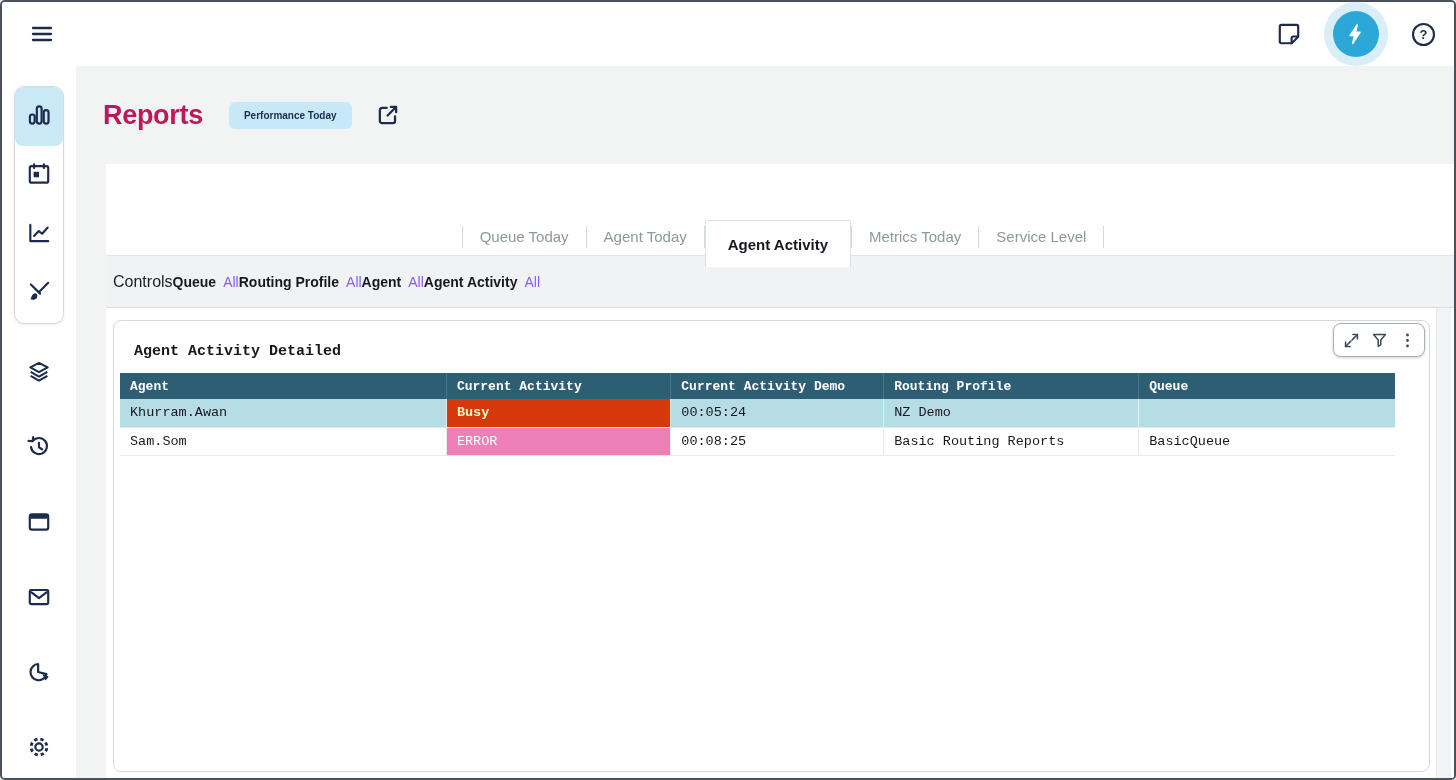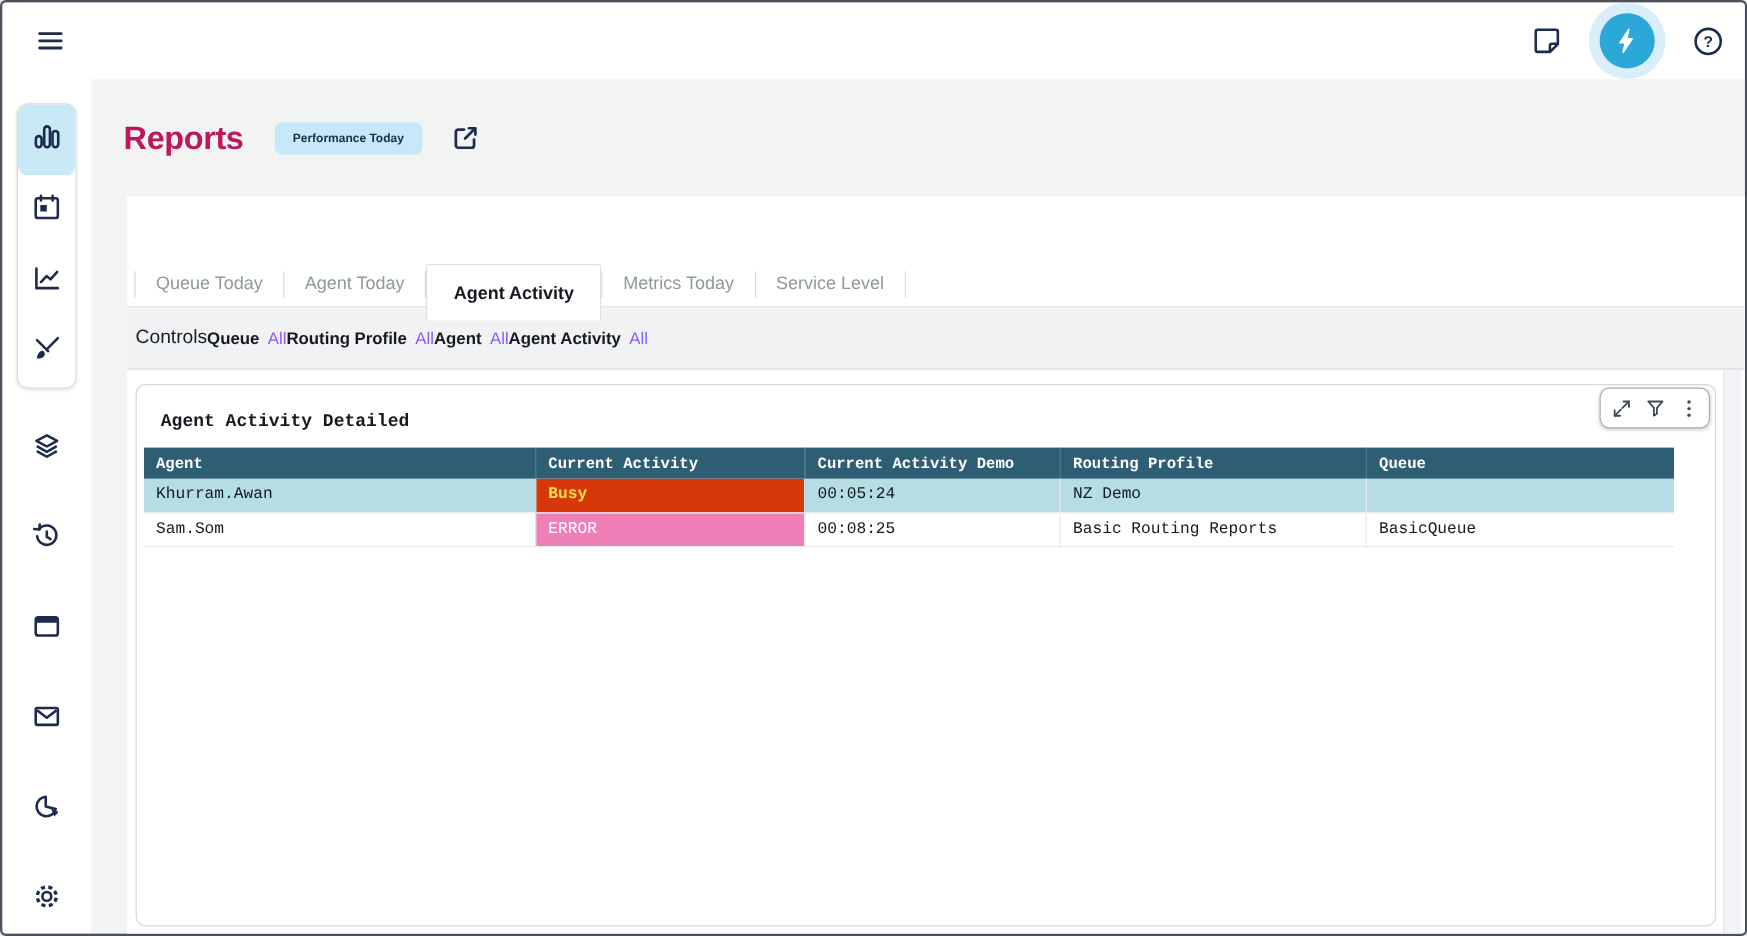--- a/index.html
+++ b/index.html
@@ -26,21 +26,21 @@
   .side-list .s-item { width:48px; height:48px; display:flex; align-items:center; justify-content:center; cursor:pointer; }
   
   .main { flex:1; background:#f2f3f3; display:flex; flex-direction:column; min-width:0; }
   .page-header { height:98px; display:flex; align-items:center; padding-left:27px; flex:0 0 auto; }
   .page-title { font-size:27px; font-weight:700; color:#be185d; letter-spacing:-0.3px; }
   .badge { margin-left:26px; background:#c6e8f8; color:#1c2b4d; font-size:10px; font-weight:700;
     padding:8px 15px; border-radius:6px; cursor:pointer; }
   .ext-link { margin-left:22px; width:28px; height:28px; display:flex; align-items:center; justify-content:center; cursor:pointer; }
   .panel { flex:1; margin-left:30px; background:#fff; display:flex; flex-direction:column; min-height:0; }
   
-  .tabs-row { height:91px; display:flex; align-items:flex-end; padding-left:6px; flex:0 0 auto; background:#fff; }
+  .tabs-row { height:91px; display:flex; align-items:flex-end; padding-left:6px; flex:0 0 auto; background:#fff;justify-content:center; }
   .tab { height:36px; line-height:36px; padding:0 17px; font-size:15px; color:#8d999b; cursor:pointer; white-space:nowrap; }
   .tab.active { height:47px; line-height:47px; padding:0 22px; background:#fff; color:#16191f; font-weight:700;
     border:1px solid #dde1e1; border-bottom:none; border-radius:2px 2px 0 0;
     margin-bottom:-12px; position:relative; z-index:2; }
   .tab-sep { width:1px; height:22px; background:#d5dbdb; margin-bottom:7px; flex:0 0 auto; }
   
   .controls-row { height:53px; background:#f0f2f3; border-top:1px solid #e1e5e5; border-bottom:1px solid #d9dddd;
     display:flex; align-items:center; padding-left:7px; flex:0 0 auto; position:relative; z-index:1; }
   .controls-label { font-size:16px; color:#1a1f26; }
   .filter { font-size:14px; cursor:pointer; white-space:nowrap; }
@@ -279,21 +279,21 @@
                   <th>Agent</th>
                   <th>Current Activity</th>
                   <th>Current Activity Demo</th>
                   <th>Routing Profile</th>
                   <th>Queue</th>
                 </tr>
               </thead>
               <tbody>
                 <tr style="background: rgb(181, 221, 227);">
                   <td>Khurram.Awan</td>
-                  <td class="activity-cell" style="background: rgb(214, 56, 12); color: #fde047; font-weight: 700;">Busy</td>
+                  <td class="activity-cell" style="background: rgb(214, 56, 12); color: #fef9c3; font-weight: 700;">Busy</td>
                   <td>00:05:24</td>
                   <td>NZ Demo</td>
                   <td></td>
                 </tr>
                 <tr style="background: rgb(255, 255, 255);">
                   <td>Sam.Som</td>
                   <td class="activity-cell" style="background: rgb(238, 128, 183); color: rgb(255, 255, 255); font-weight: 400;">ERROR</td>
                   <td>00:08:25</td>
                   <td>Basic Routing Reports</td>
                   <td>BasicQueue</td>

